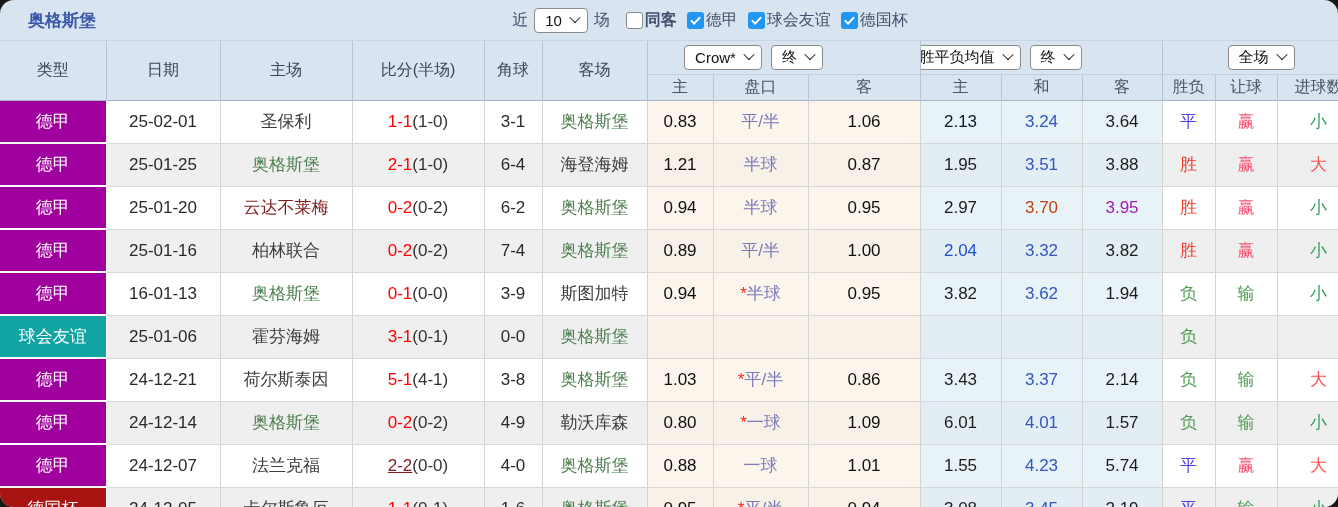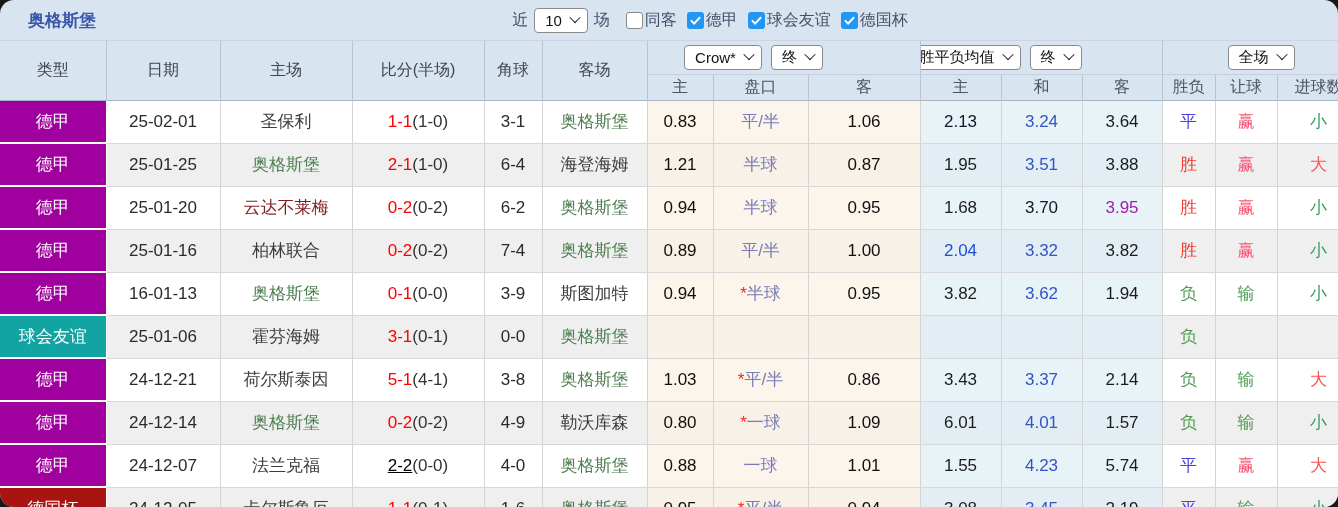--- a/index.html
+++ b/index.html
@@ -20,21 +20,21 @@
     color:#111;cursor:pointer;box-sizing:border-box;}
   .sel .chev{width:7px;height:7px;border-right:1.8px solid #222;border-bottom:1.8px solid #222;
     transform:rotate(45deg) translate(-1px,-1px);margin-left:9px;margin-top:-3px;}
   .filter-item{display:inline-flex;align-items:center;margin-left:10px;}
   .cb{width:17px;height:17px;border-radius:3px;box-sizing:border-box;display:inline-flex;
     align-items:center;justify-content:center;cursor:pointer;}
   .cb.unchecked{background:#fff;border:1.6px solid #8a8a8a;}
   .cb.checked{background:#2196f3;border:none;}
   .cb svg{width:13px;height:13px;}
   .cb-label{margin-left:2px;}
-  .filter-item.first-gap .cb-label{}
+  .filter-item.first-gap .cb-label{font-weight:bold;}
   
   .table-wrap{width:1338px;overflow:hidden;}
   table{border-collapse:collapse;table-layout:fixed;width:1360px;}
   col.c-type{width:106px}col.c-date{width:114px}col.c-home{width:132px}
   col.c-score{width:132px}col.c-corner{width:58px}col.c-away{width:105px}
   col.c-o1{width:66px}col.c-hcap{width:95px}col.c-o2{width:112px}
   col.c-m1{width:81px}col.c-m2{width:81px}col.c-m3{width:80px}
   col.c-res{width:53px}col.c-let{width:62px}col.c-goal{width:83px}
   thead th{font-weight:normal;color:#3f4554;font-size:16px;
     border-right:1px solid #b9c3d3;padding:0;text-align:center;vertical-align:middle;
@@ -215,22 +215,22 @@
           <tr class="odd">
             <td class="type" style="background: rgb(160, 0, 158);">德甲</td>
             <td>25-01-20</td>
             <td><span style="color: #7f1d1d;">云达不莱梅</span></td>
             <td><span style="color: rgb(254, 0, 0);">0-2</span><span style="color: rgb(51, 51, 51);">(0-2)</span></td>
             <td>6-2</td>
             <td><span style="color: rgb(78, 127, 80);">奥格斯堡</span></td>
             <td class="col-odds num">0.94</td>
             <td class="col-odds"><span style="color: rgb(122, 122, 184);">半球</span></td>
             <td class="col-odds num">0.95</td>
-            <td class="col-avg"><span style="color: rgb(28, 28, 28);">1.68</span></td>
-            <td class="col-avg"><span style="color: #0f172a;">3.70</span></td>
+            <td class="col-avg"><span style="color: rgb(28, 28, 28);">2.97</span></td>
+            <td class="col-avg"><span style="color: #c2410c;">3.70</span></td>
             <td class="col-avg"><span style="color: #a21caf;">3.95</span></td>
             <td><span style="color: rgb(243, 57, 47);">胜</span></td>
             <td><span style="color: rgb(251, 85, 118);">赢</span></td>
             <td><span style="color: rgb(47, 158, 90);">小</span></td>
           </tr>
           <tr class="even">
             <td class="type" style="background: rgb(160, 0, 158);">德甲</td>
             <td>25-01-16</td>
             <td><span style="color: rgb(60, 60, 60);">柏林联合</span></td>
             <td><span style="color: rgb(254, 0, 0);">0-2</span><span style="color: rgb(51, 51, 51);">(0-2)</span></td>
@@ -311,21 +311,21 @@
             <td class="col-avg"><span style="color: rgb(49, 86, 196);">4.01</span></td>
             <td class="col-avg"><span style="color: rgb(28, 28, 28);">1.57</span></td>
             <td><span style="color: rgb(79, 156, 82);">负</span></td>
             <td><span style="color: rgb(79, 156, 82);">输</span></td>
             <td><span style="color: rgb(47, 158, 90);">小</span></td>
           </tr>
           <tr class="odd">
             <td class="type" style="background: rgb(160, 0, 158);">德甲</td>
             <td>24-12-07</td>
             <td><span style="color: rgb(60, 60, 60);">法兰克福</span></td>
-            <td><span style="color: #000000; text-decoration: underline;">2-2</span><span style="color: rgb(51, 51, 51);">(0-0)</span></td>
+            <td><span style="color: #7f1d1d; text-decoration: underline;">2-2</span><span style="color: rgb(51, 51, 51);">(0-0)</span></td>
             <td>4-0</td>
             <td><span style="color: rgb(78, 127, 80);">奥格斯堡</span></td>
             <td class="col-odds num">0.88</td>
             <td class="col-odds"><span style="color: rgb(122, 122, 184);">一球</span></td>
             <td class="col-odds num">1.01</td>
             <td class="col-avg"><span style="color: rgb(28, 28, 28);">1.55</span></td>
             <td class="col-avg"><span style="color: rgb(49, 86, 196);">4.23</span></td>
             <td class="col-avg"><span style="color: rgb(28, 28, 28);">5.74</span></td>
             <td><span style="color: rgb(75, 63, 224);">平</span></td>
             <td><span style="color: rgb(251, 85, 118);">赢</span></td>

